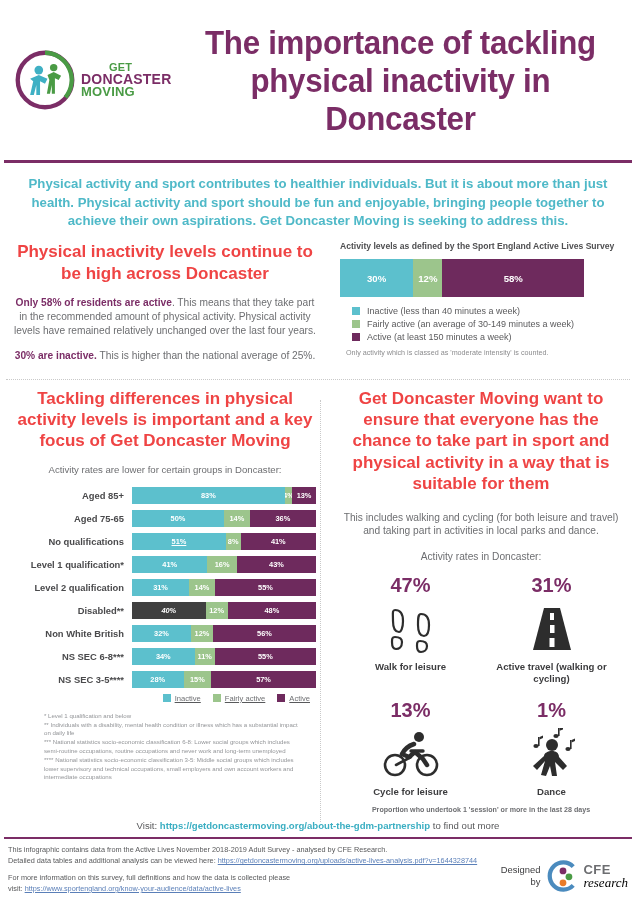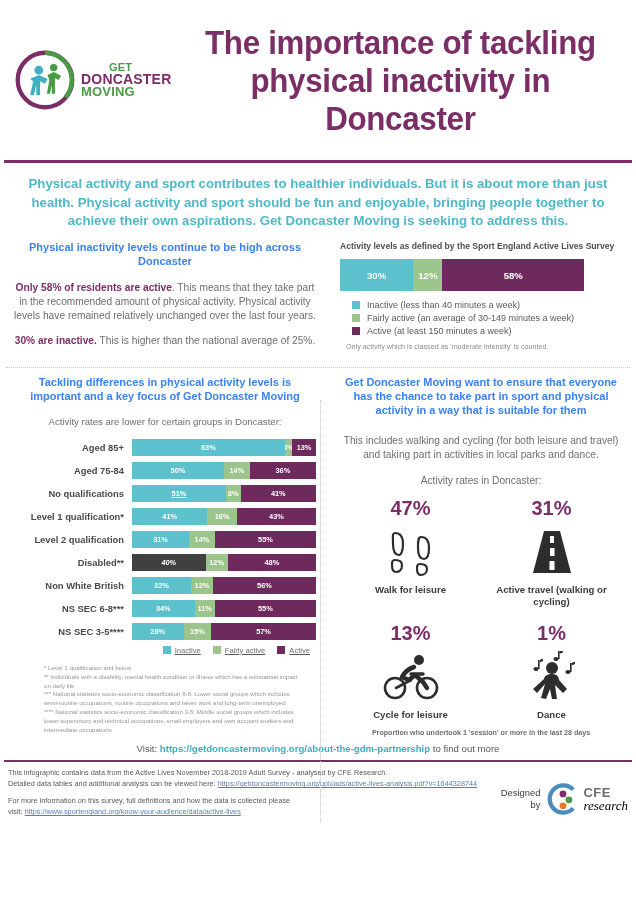--- a/index.html
+++ b/index.html
@@ -58,22 +58,22 @@
 
   
   .two-col {
     display: flex;
     padding: 0 14px;
   }
   .col-left  { width: 312px; flex: 0 0 312px; padding-right: 10px; }
   .col-right { flex: 1; padding-left: 14px; }
 
   .sec-title {
-    color: #3b82f6;
-    font-size: 11px;
+    color: #ef4444;
+    font-size: 17px;
     font-weight: bold;
     text-align: center;
     line-height: 1.26;
     margin-bottom: 12px;
   }
   .body-txt {
     font-size: 10.2px;
     line-height: 1.36;
     text-align: center;
     color: #6d6e71;
@@ -84,21 +84,21 @@
   .chart-caption {
     font-size: 8.6px;
     font-weight: bold;
     color: #4f4f51;
     margin-bottom: 8px;
   }
 
   
   .sum-bar {
     display: flex;
-    height: 32px;
+    height: 38px;
     width: 244px;
     margin-bottom: 9px;
   }
   .sum-seg {
     display: flex; align-items: center; justify-content: center;
     color: #fff; font-size: 9.6px; font-weight: bold;
   }
   .legend-row { display: flex; align-items: center; margin-bottom: 3px; }
   .legend-sq { width: 8px; height: 8px; margin-right: 7px; margin-left: 12px; flex: 0 0 8px; }
   .legend-lbl { font-size: 9px; color: #5a5a5c; }
@@ -294,21 +294,21 @@
     <div id="group-chart">
         <div class="bar-row">
           <div class="bar-label">Aged 85+</div>
           <div class="bar-track">
             <div class="bar-seg" style="flex: 83 0 0px; background: rgb(92, 192, 205);">83%</div>
             <div class="bar-seg" style="flex: 4 0 0px; background: rgb(156, 197, 140);">4%</div>
             <div class="bar-seg" style="flex: 13 0 0px; background: rgb(110, 42, 93);">13%</div>
           </div>
         </div>
         <div class="bar-row">
-          <div class="bar-label">Aged 75-84</div>
+          <div class="bar-label">Aged 75-65</div>
           <div class="bar-track">
             <div class="bar-seg" style="flex: 50 0 0px; background: rgb(92, 192, 205);">50%</div>
             <div class="bar-seg" style="flex: 14 0 0px; background: rgb(156, 197, 140);">14%</div>
             <div class="bar-seg" style="flex: 36 0 0px; background: rgb(110, 42, 93);">36%</div>
           </div>
         </div>
         <div class="bar-row">
           <div class="bar-label">No qualifications</div>
           <div class="bar-track">
             <div class="bar-seg" style="flex: 51 0 0px; background: rgb(92, 192, 205); text-decoration: underline;">51%</div>

